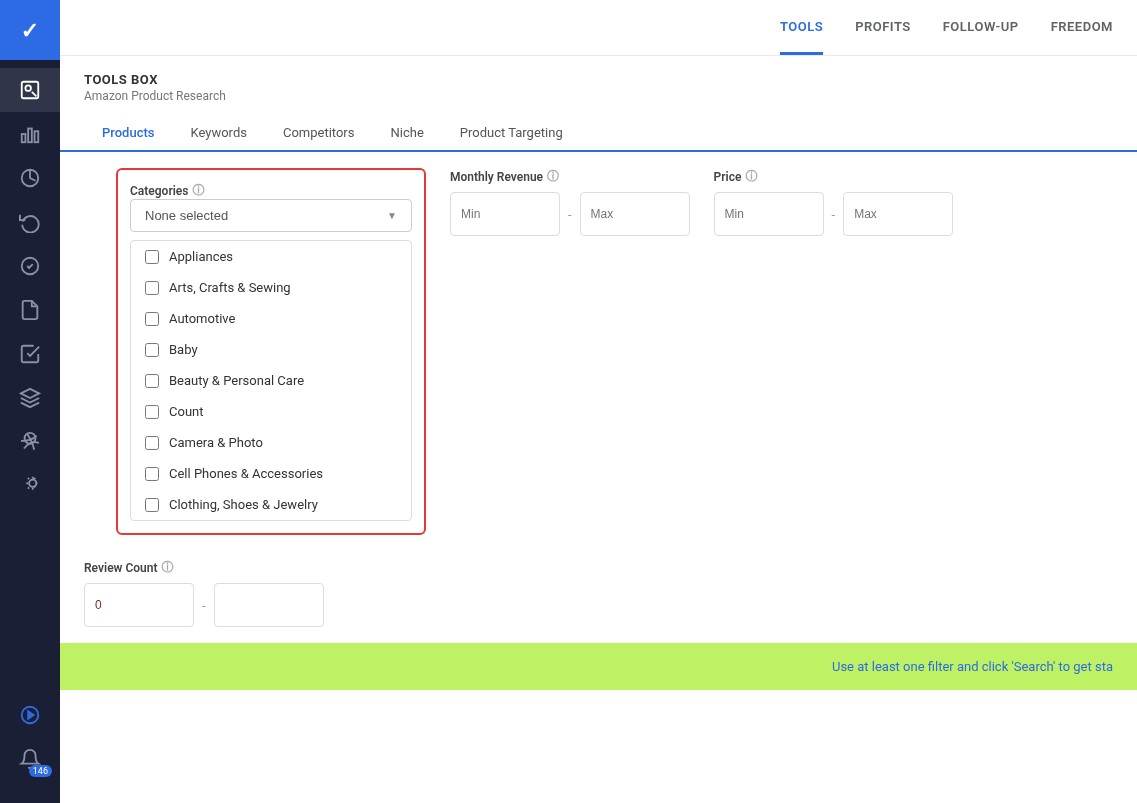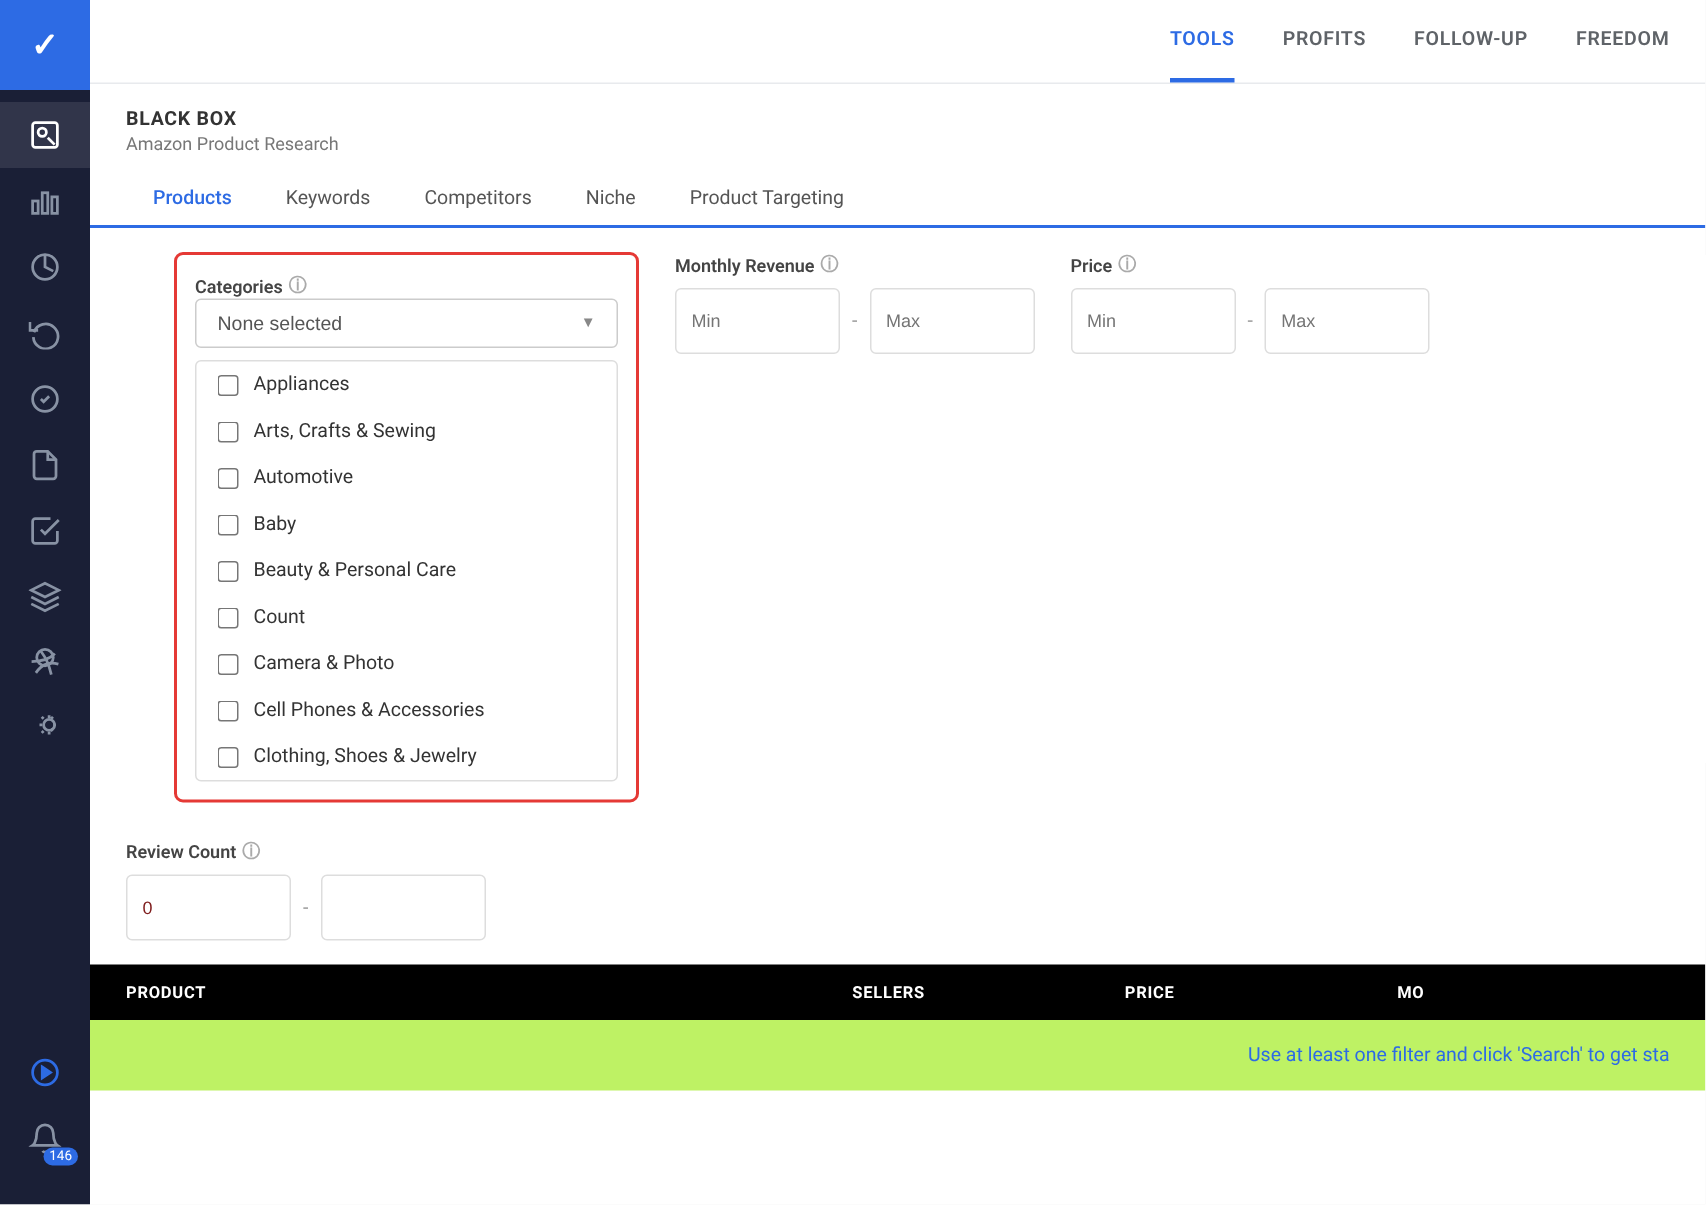--- a/index.html
+++ b/index.html
@@ -357,21 +357,21 @@
 <div class="main">
 
   <div class="topnav">
     <div class="topnav-item active">TOOLS</div>
     <div class="topnav-item">PROFITS</div>
     <div class="topnav-item">FOLLOW-UP</div>
     <div class="topnav-item">FREEDOM</div>
   </div>
 
   <div class="page-header">
-    <div class="page-header-title">BLACK BOX</div>
+    <div class="page-header-title">TOOLS BOX</div>
     <div class="page-header-subtitle">Amazon Product Research</div>
 
     <div class="tabs">
       <div class="tab active">Products</div>
       <div class="tab">Keywords</div>
       <div class="tab">Competitors</div>
       <div class="tab">Niche</div>
       <div class="tab">Product Targeting</div>
     </div>
   </div>
@@ -459,22 +459,16 @@
       </div>
       <div class="filter-range">
         <input class="filter-input" type="text" value="0" placeholder="Min" style="">
         <span class="range-sep">-</span>
         <input class="filter-input" type="text" style="">
       </div>
     </div>
 
   </div>
 
-  <div class="table-header">
-    <div class="table-header-cell product">PRODUCT</div>
-    <div class="table-header-cell sellers">SELLERS</div>
-    <div class="table-header-cell price">PRICE</div>
-    <div class="table-header-cell mo">MO</div>
-  </div>
 
   <div class="table-hint">Use at least one filter and click 'Search' to get sta</div>
 
 </div>
 
 </body></html>

